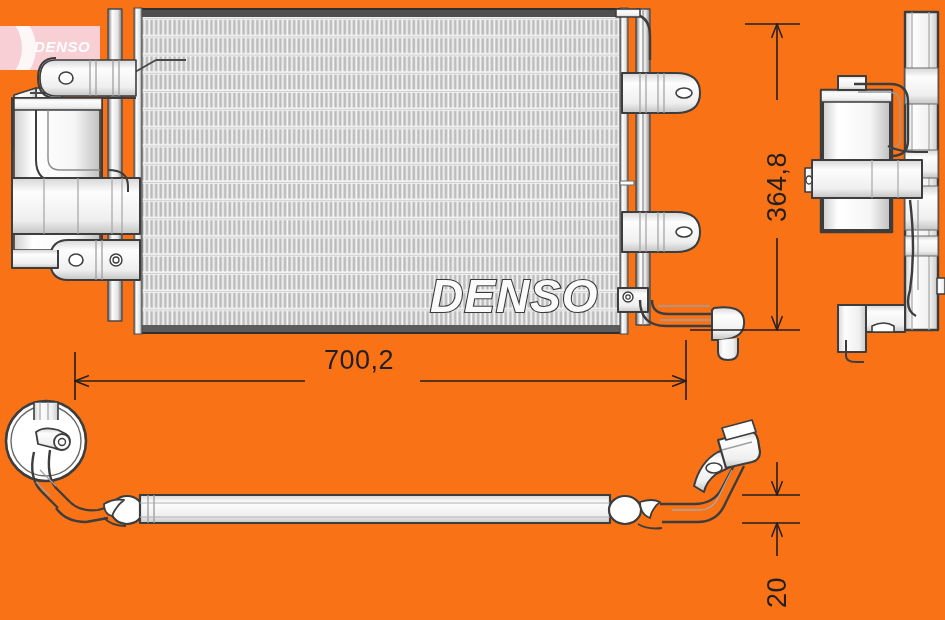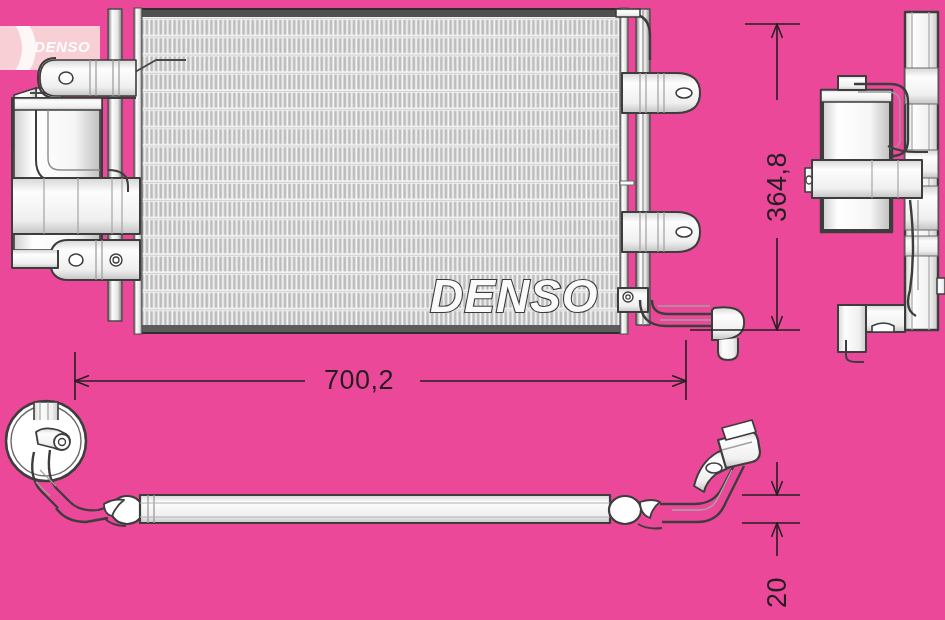--- a/index.html
+++ b/index.html
@@ -1,18 +1,18 @@
 <!DOCTYPE html>
 <html><head>
 <meta charset="utf-8">
 <style>
   html,body{margin:0;padding:0;background:#ffffff;}
   body{width:945px;height:620px;overflow:hidden;
        font-family:"Liberation Sans", sans-serif;}
-  #stage{position:relative;width:945px;height:620px;background:#ec4899;}
+  #stage{position:relative;width:945px;height:620px;background:#f97316;}
 
   
   .wm{position:absolute;left:0;top:26px;width:100px;height:44px;
       background:#f8cfd4;overflow:hidden;}
   .wm .arc{position:absolute;left:-26px;top:-14px;width:62px;height:72px;
       border-radius:50%;background:#ffffff;opacity:.82;}
   .wm .arc2{position:absolute;left:-40px;top:-14px;width:62px;height:72px;
       border-radius:50%;background:#f8cfd4;}
   .wm .wmtxt{position:absolute;left:34px;top:12px;color:#ffffff;
       font-size:15px;font-weight:bold;font-style:italic;letter-spacing:.6px;}
@@ -273,19 +273,19 @@
 
     <g>
       <path d="M742,495 L800,495" stroke="#231f20" stroke-width="1.6"></path>
       <path d="M742,523 L800,523" stroke="#231f20" stroke-width="1.6"></path>
 
       <path d="M777,462 L777,495" stroke="#231f20" stroke-width="1.6" marker-end="url(#arrOpenR)"></path>
       <path d="M777,556 L777,523" stroke="#231f20" stroke-width="1.6" marker-end="url(#arrOpenR)"></path>
     </g>
   </svg>
 
-  <div class="dimtxt" style="left:324px;top:365px;">700,2</div>
+  <div class="dimtxt" style="left:324px;top:345px;">700,2</div>
 
   <div class="dimtxt rot" style="left:762px;top:222px;">364,8</div>
 
   <div class="dimtxt rot" style="left:762px;top:608px;">20</div>
 
 </div>
 
 </body></html>

